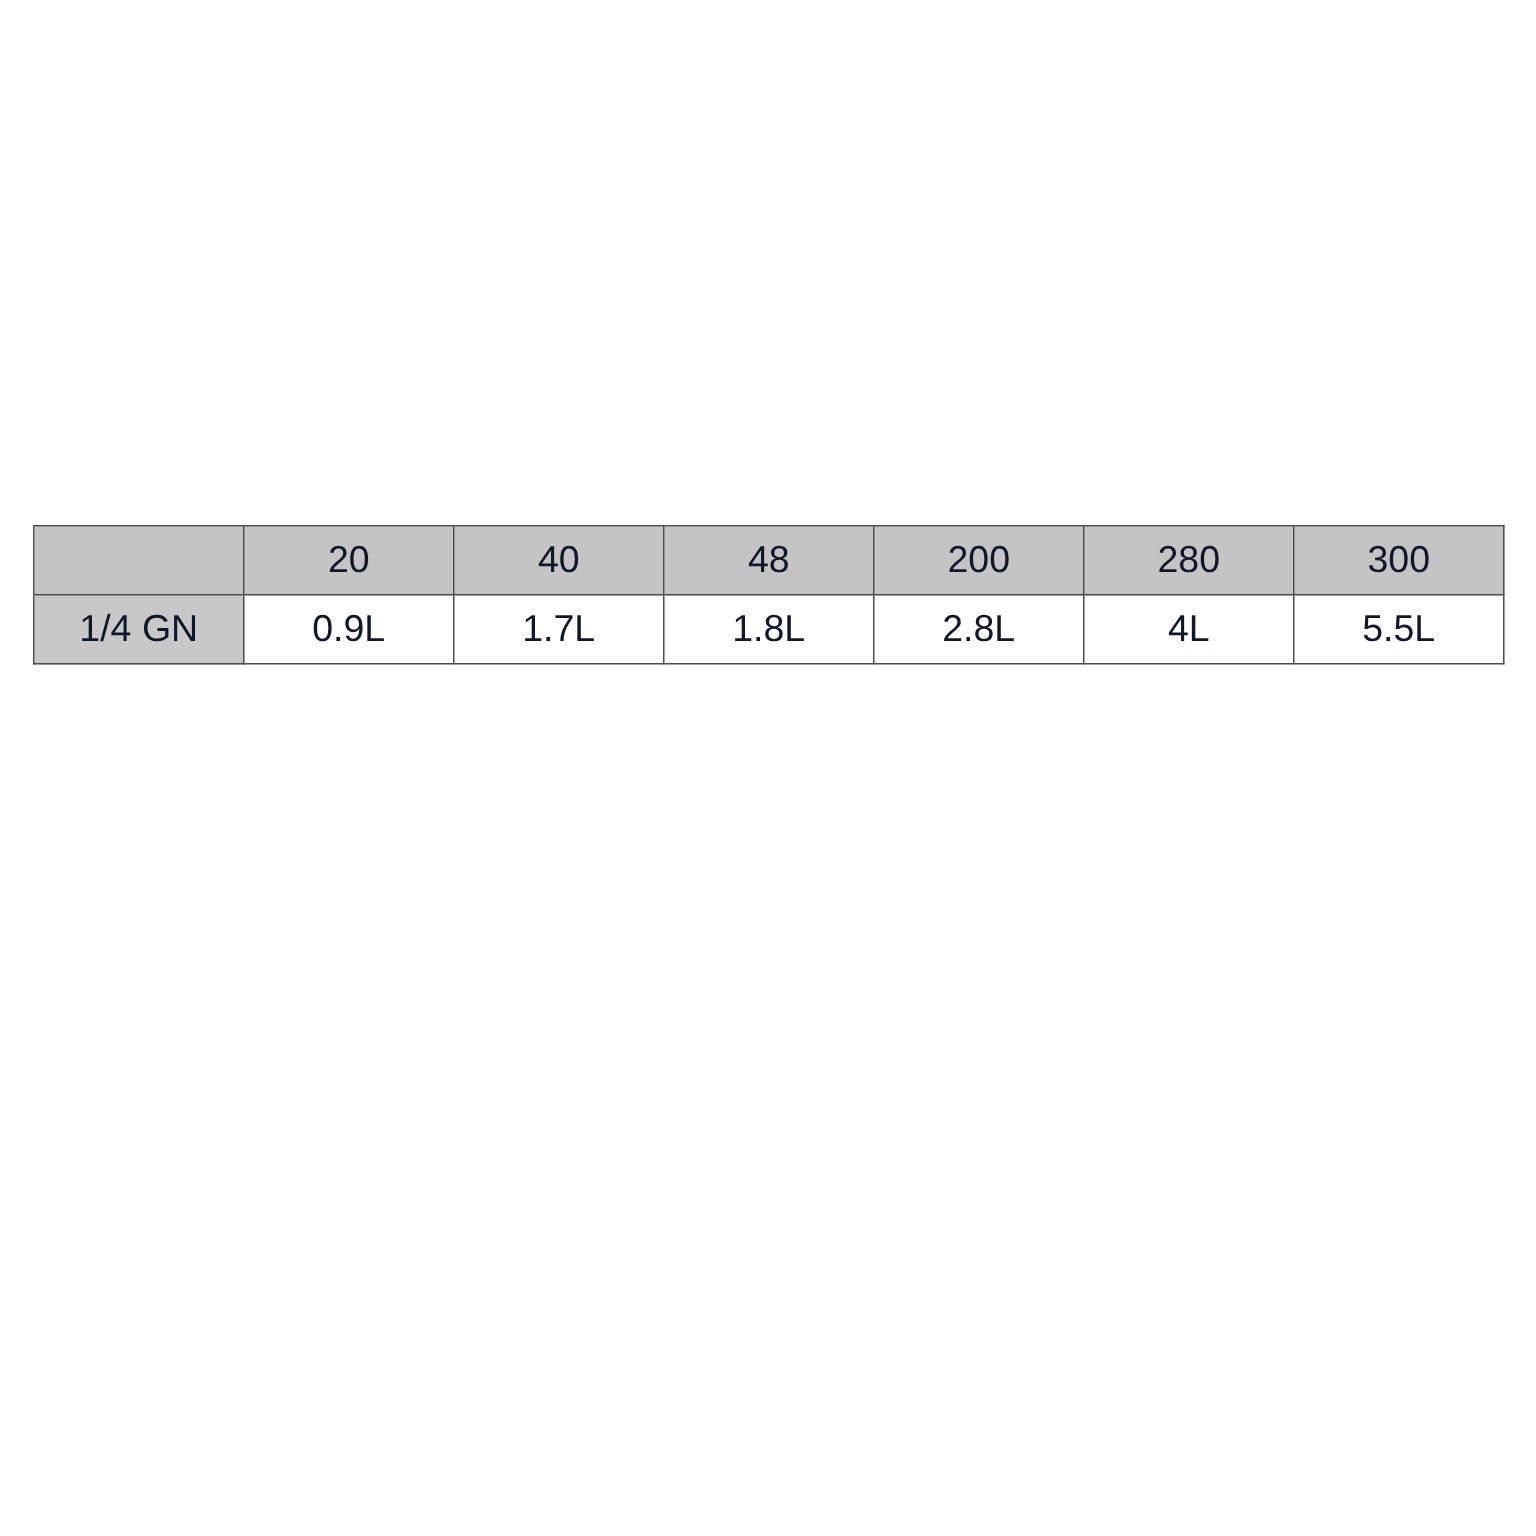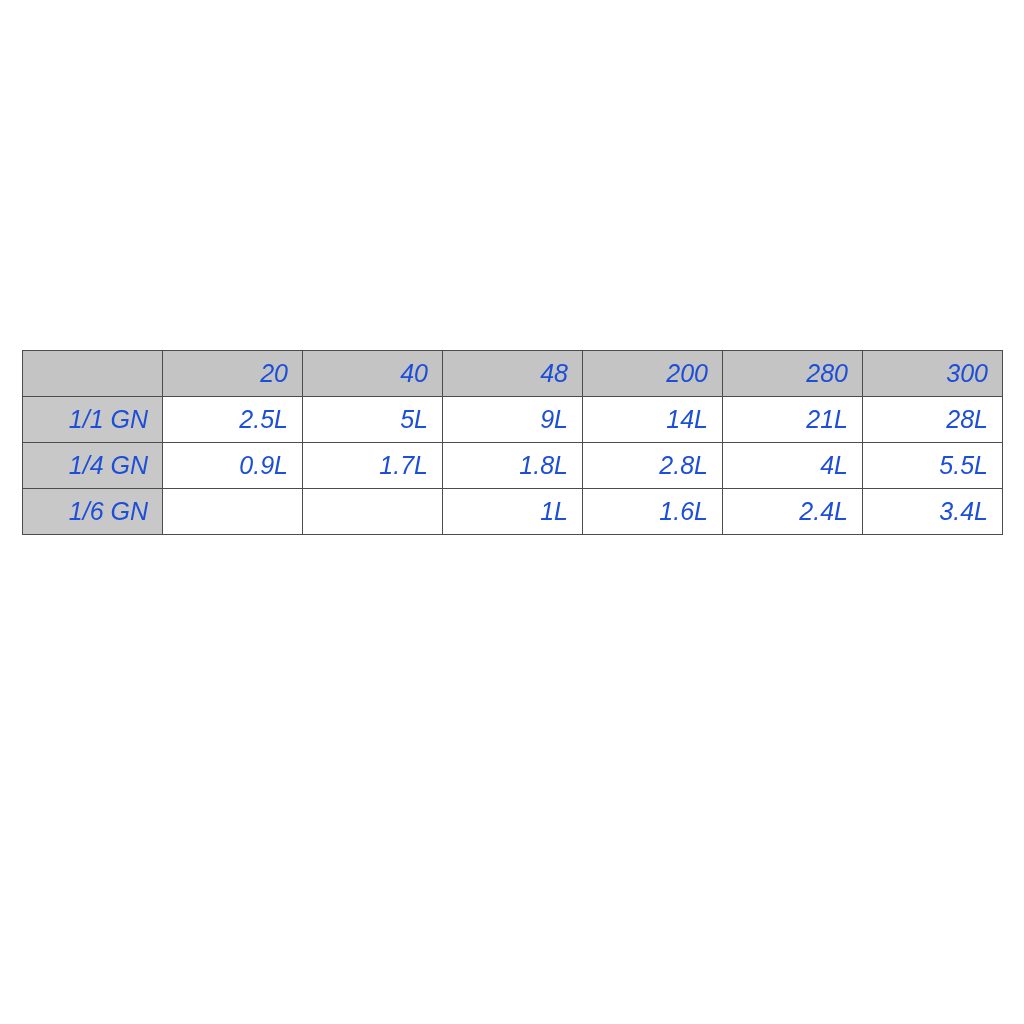--- a/index.html
+++ b/index.html
@@ -33,26 +33,25 @@
     width: 980px;
     background: #ffffff;
   }
   table.gn-table td,
   table.gn-table th {
     border: 1px solid #4c4c4c;
     height: 46px;
     padding: 0 14px;
     font-size: 25px;
     font-weight: normal;
-    color: #1d4ed8;
-    text-align: right;
+    color: #0f172a;
+    text-align: center;
     vertical-align: middle;
     background: #ffffff;
     box-sizing: border-box;
-    font-style: italic;
   }
   table.gn-table col.rowhead-col { width: 140px; }
   table.gn-table col.data-col { width: 140px; }
 
   .hdr-cell {
     background: #c4c4c4 !important;
     text-align: right;
   }
   .hdr-corner {
     background: #c4c4c4 !important;
@@ -86,42 +85,24 @@
           <th class="hdr-cell">20</th>
           <th class="hdr-cell">40</th>
           <th class="hdr-cell">48</th>
           <th class="hdr-cell">200</th>
           <th class="hdr-cell">280</th>
           <th class="hdr-cell">300</th>
         </tr>
       </thead>
       <tbody>
         <tr>
-          <td class="rowhead">1/1 GN</td>
-          <td>2.5L</td>
-          <td>5L</td>
-          <td>9L</td>
-          <td>14L</td>
-          <td>21L</td>
-          <td>28L</td>
-        </tr>
-        <tr>
           <td class="rowhead">1/4 GN</td>
           <td>0.9L</td>
           <td>1.7L</td>
           <td>1.8L</td>
           <td>2.8L</td>
           <td>4L</td>
           <td>5.5L</td>
         </tr>
-        <tr>
-          <td class="rowhead">1/6 GN</td>
-          <td class="empty-cell"></td>
-          <td class="empty-cell"></td>
-          <td>1L</td>
-          <td>1.6L</td>
-          <td>2.4L</td>
-          <td>3.4L</td>
-        </tr>
       </tbody>
     </table>
   </div>
 </div>
 
 </body></html>

